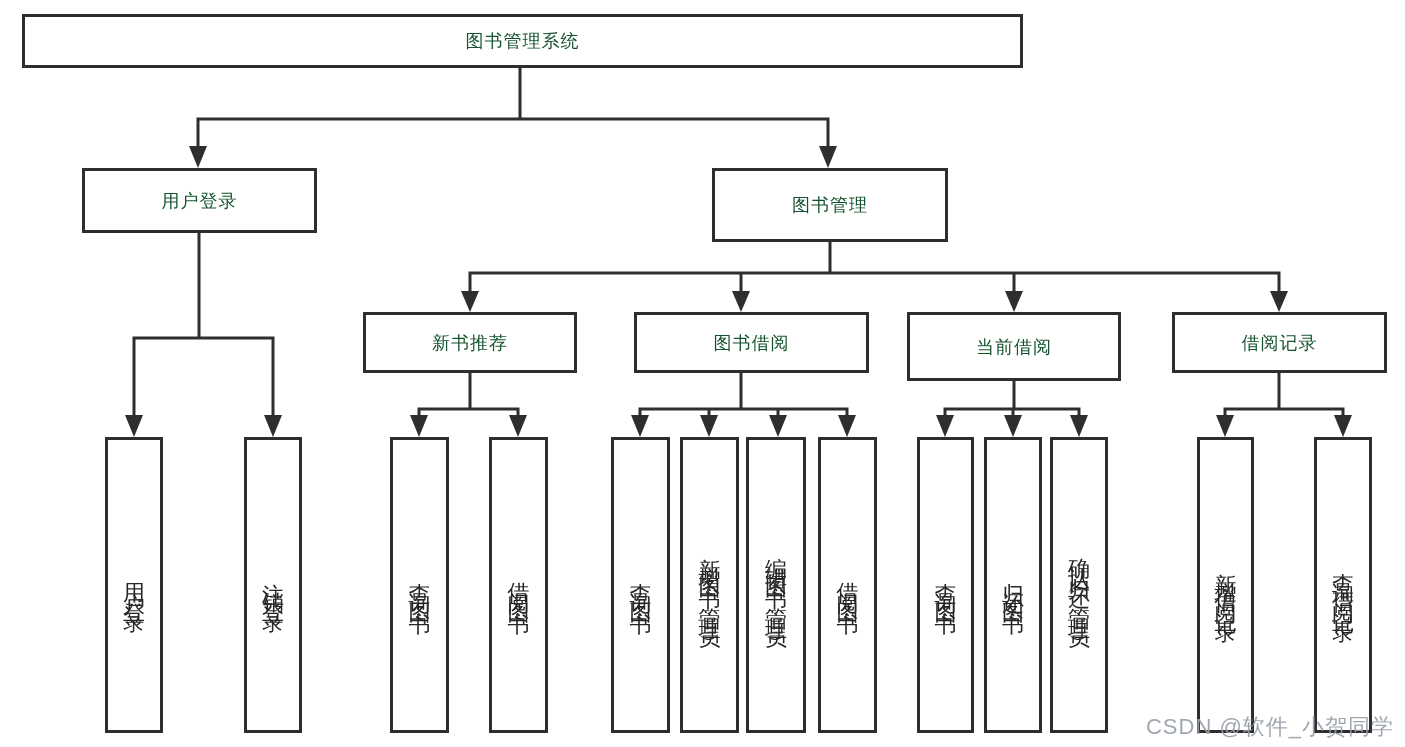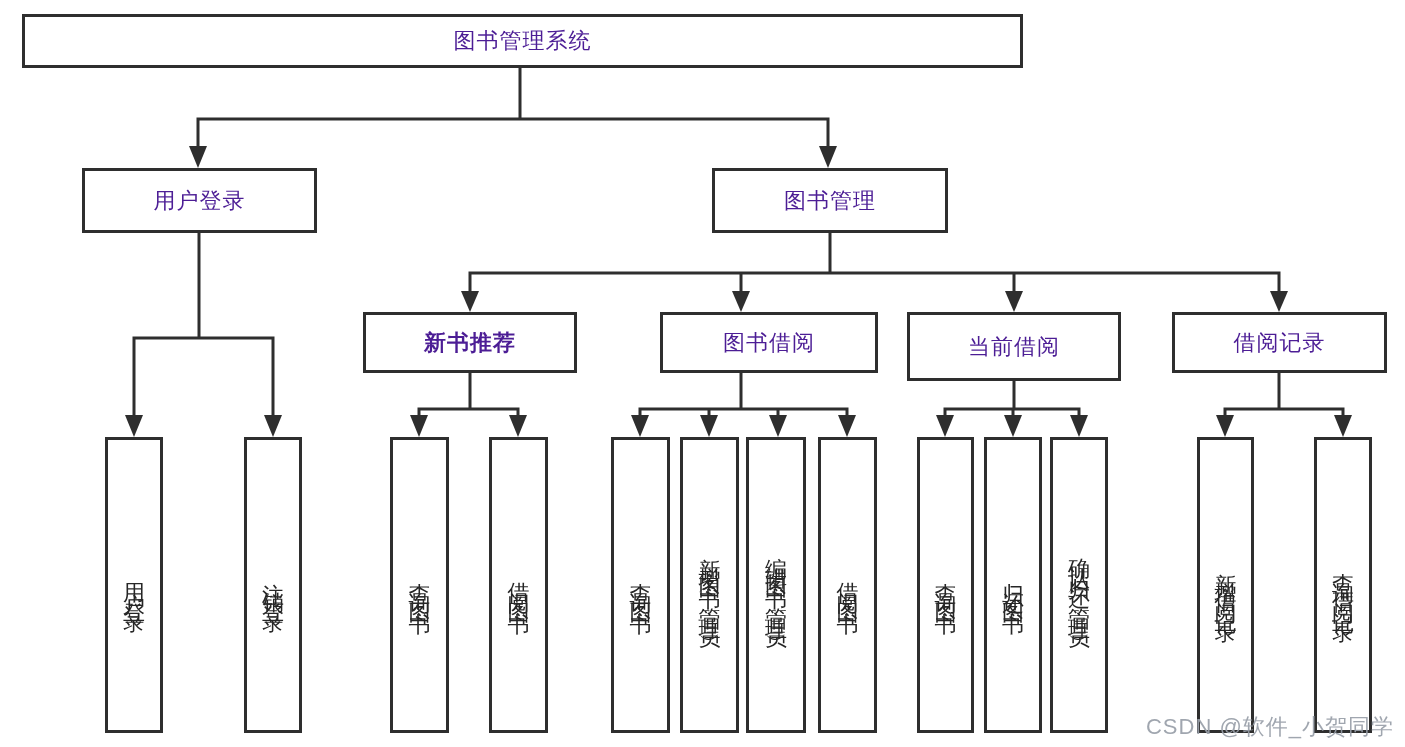--- a/index.html
+++ b/index.html
@@ -12,36 +12,36 @@
     overflow:hidden;
   }
   .wires{position:absolute;left:0;top:0;width:1405px;height:747px;}
   .box{
     position:absolute;
     box-sizing:border-box;
     border:3px solid #2e2e2e;
     background:#ffffff;
     display:flex;align-items:center;justify-content:center;
   }
-  .h-label{font-size:22px;letter-spacing:1px;white-space:nowrap;color:#4c1d95;}
+  .h-label{font-size:18px;letter-spacing:1px;white-space:nowrap;color:#14532d;}
   .leaf .v-label{
     writing-mode:vertical-rl;
     text-orientation:mixed;
     font-size:22px;
     line-height:1.1;
     letter-spacing:10px;
     color:#262626;
     white-space:nowrap;
   }
   
   .n-root   {left:22px;  top:14px;  width:1001px; height:54px;}
   .n-login  {left:82px;  top:168px; width:235px;  height:65px;}
-  .n-mgmt   {left:712px; top:168px; width:236px;  height:65px;}
-  .n-g0     {left:363px; top:312px; width:214px;  height:61px;font-weight:bold;}
-  .n-g1     {left:660px; top:312px; width:218px;  height:61px;}
+  .n-mgmt   {left:712px; top:168px; width:236px;  height:74px;}
+  .n-g0     {left:363px; top:312px; width:214px;  height:61px;}
+  .n-g1     {left:634px; top:312px; width:235px;  height:61px;}
   .n-g2     {left:907px; top:312px; width:214px;  height:69px;}
   .n-g3     {left:1172px;top:312px; width:215px;  height:61px;}
   .leaf     {top:437px;  height:296px;}
   .l-b0a{left:105px; width:58px;}
   .l-b0b{left:244px; width:58px;}
   .l-g0a{left:390px; width:59px;}
   .l-g0b{left:489px; width:59px;}
   .l-g1a{left:611px; width:59px;}
   .l-g1b{left:680px; width:59px;}
   .l-g1c{left:746px; width:60px;}

